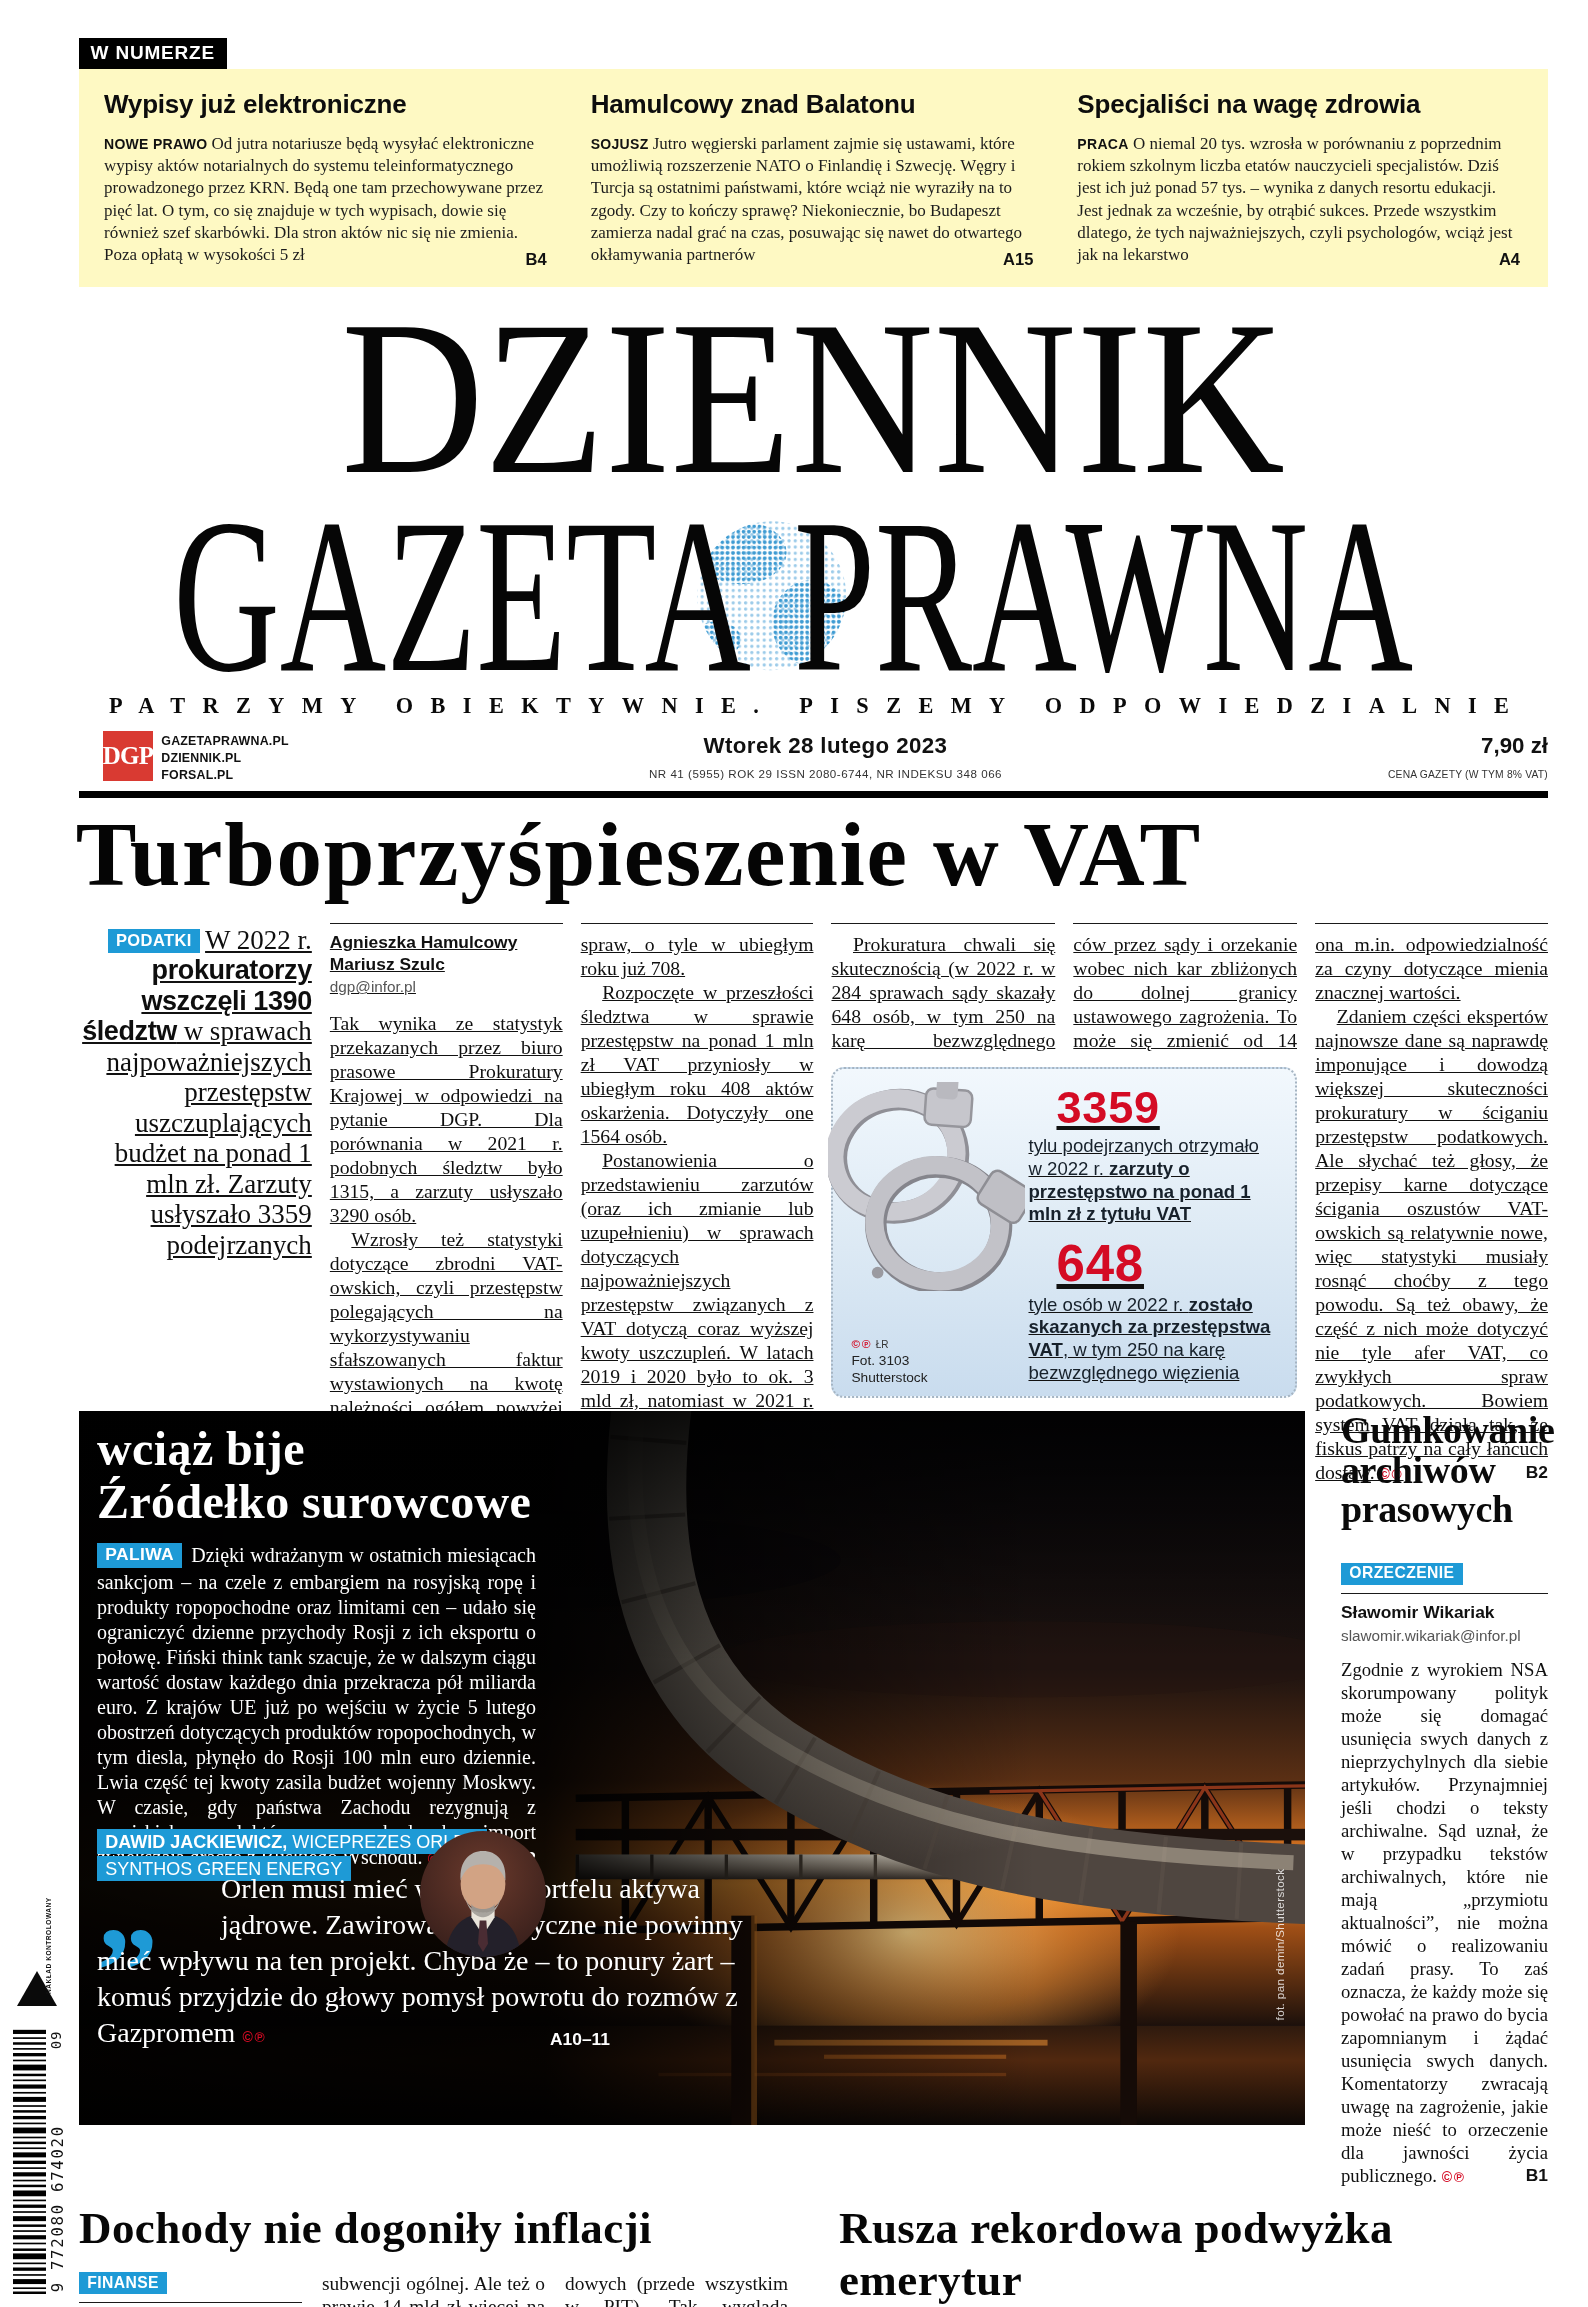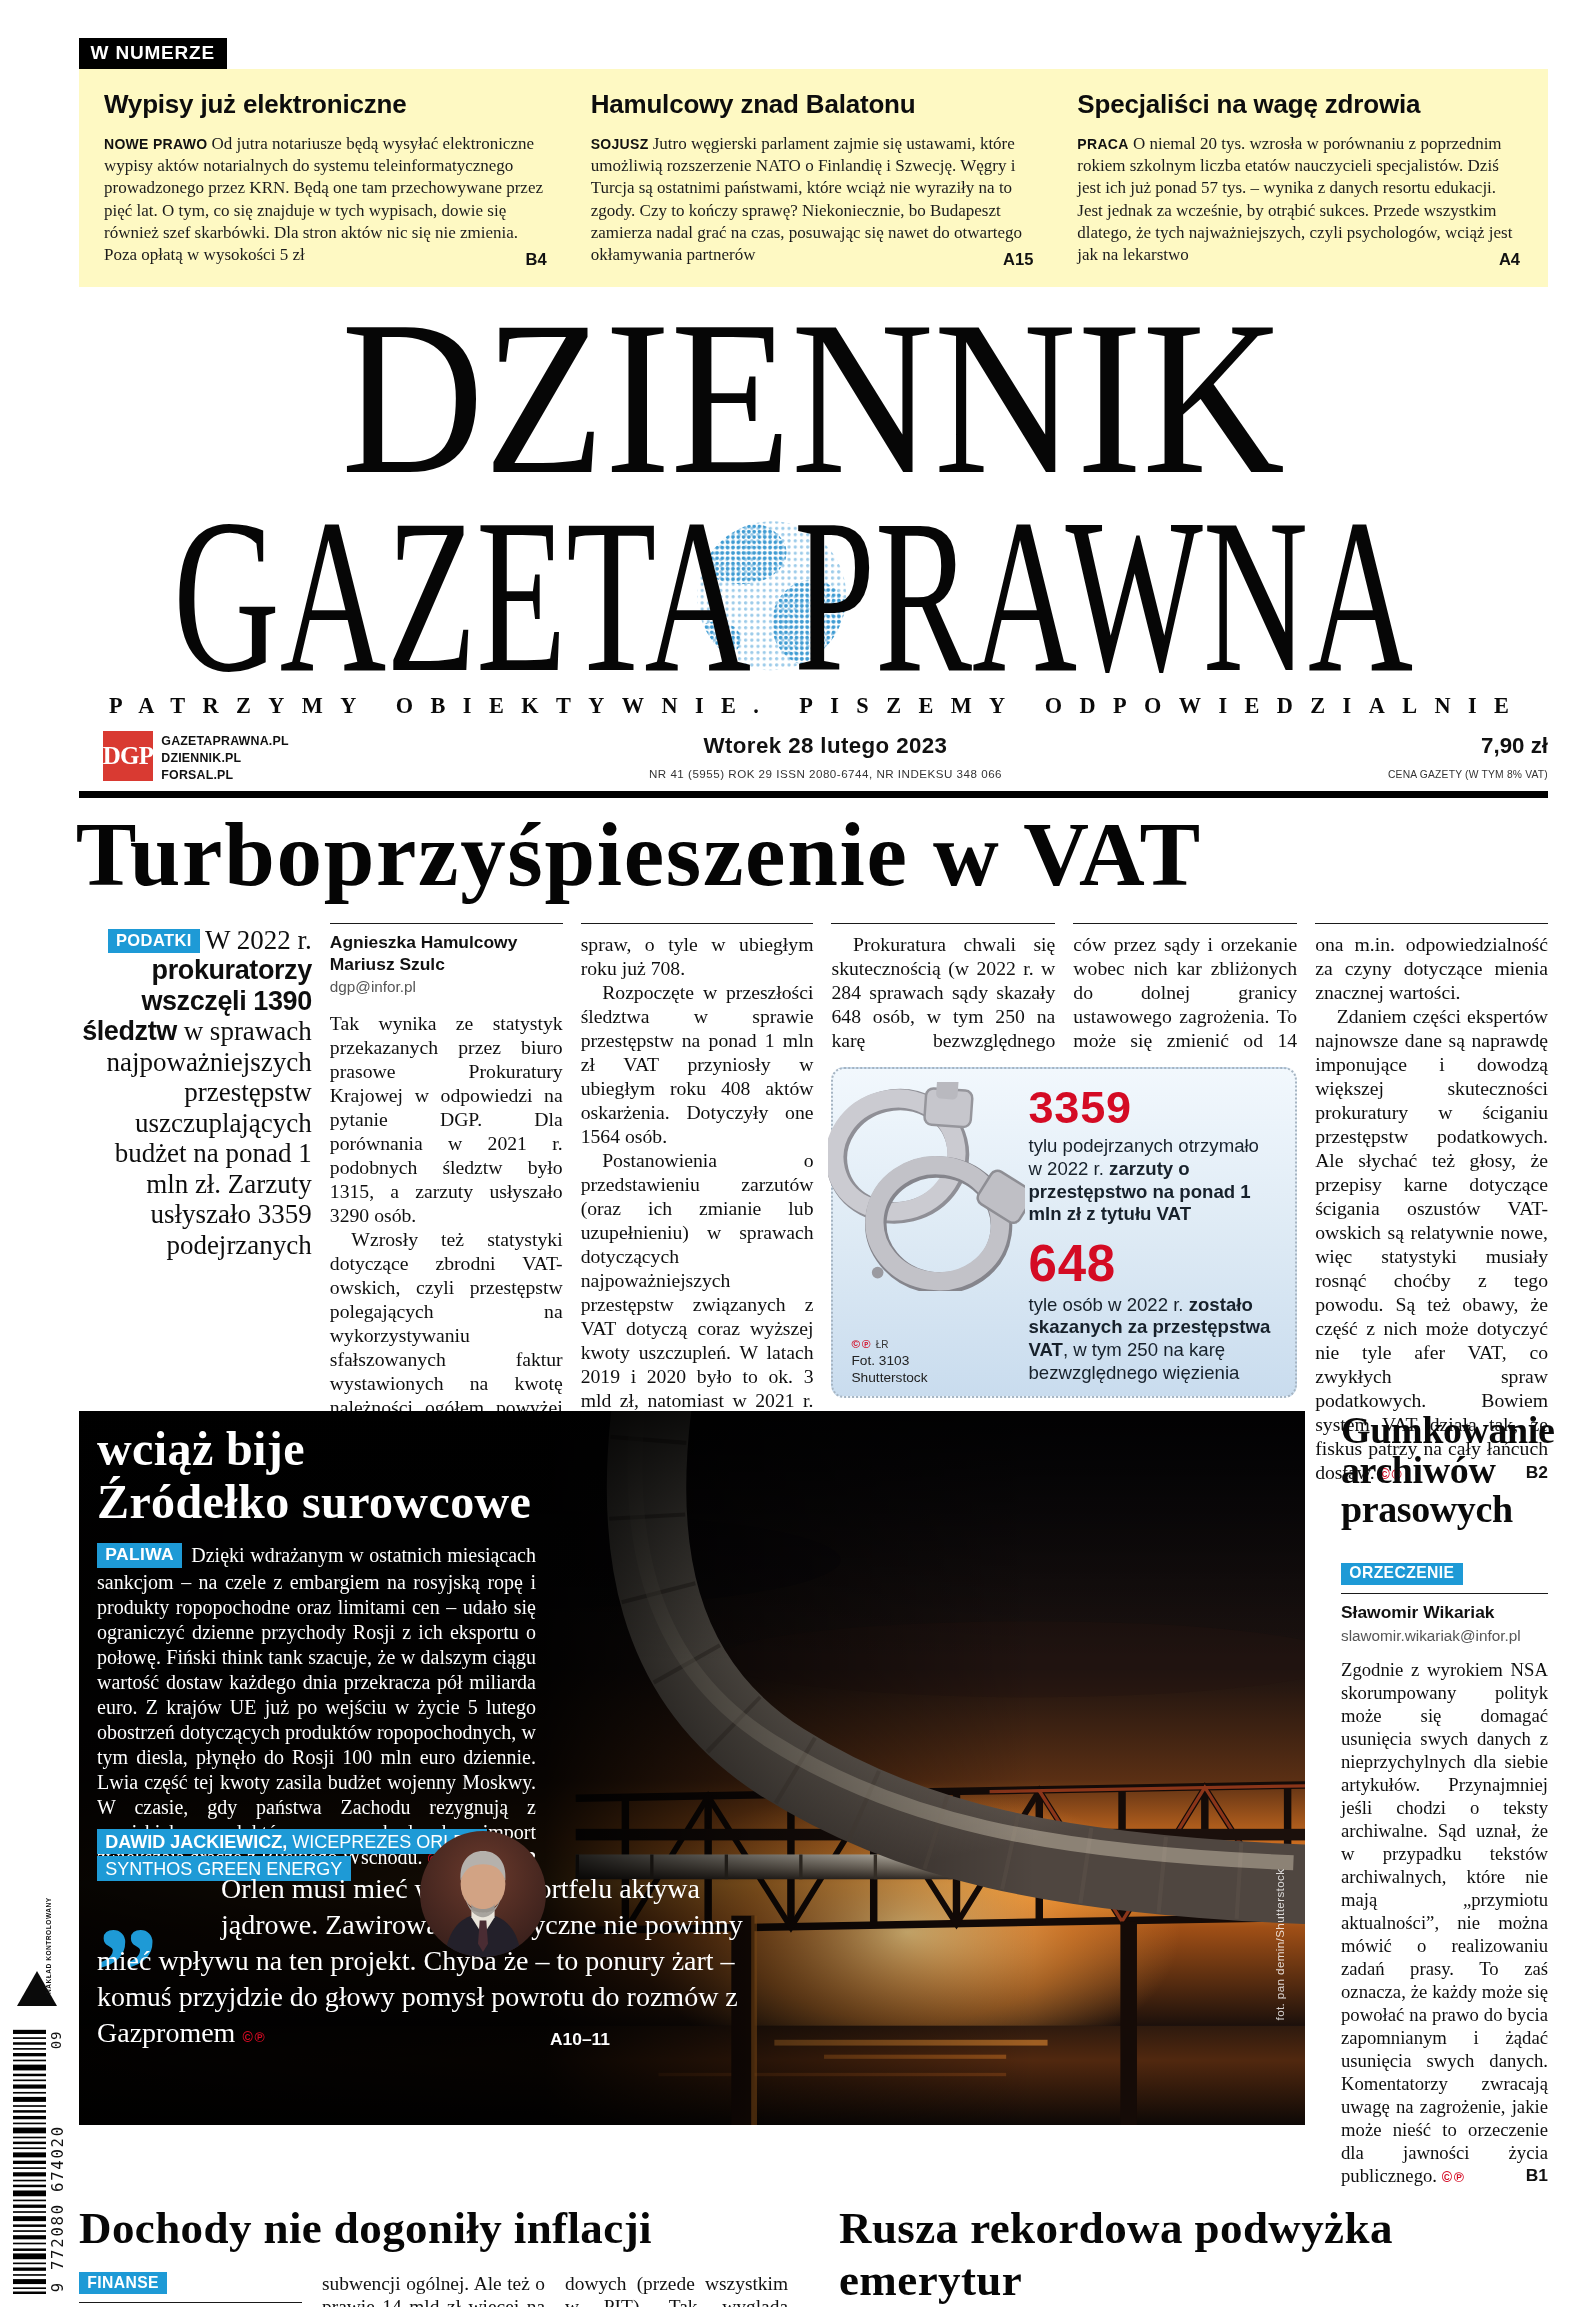--- a/index.html
+++ b/index.html
@@ -29,42 +29,42 @@
   .date-center { position:absolute; left:0; right:0; text-align:center; top:1.7px; }
   .date-main { font:700 22.3px "Liberation Sans", sans-serif; letter-spacing:0.4px; }
   .issue-info { font:400 11.6px "Liberation Sans", sans-serif; color:#333; margin-top:8.3px; letter-spacing:0.5px; }
   .price-block { margin-left:auto; text-align:right; padding-top:1.7px; }
   .price { font:700 22.3px "Liberation Sans", sans-serif; }
   .price-note { font:400 10.3px "Liberation Sans", sans-serif; color:#333; margin-top:10px; letter-spacing:0.2px; }
   .black-rule { height:7.4px; background:#000; }
 
   
   h1.main-headline { font:700 91px "Liberation Serif", serif; letter-spacing:1.7px; line-height:.95; margin:13.2px 0 25px -3.3px; color:#050505; }
-  .lead-row { display:flex; gap:18px; height:475px; }
+  .lead-row { display:flex; gap:18px; height:475px;text-decoration:underline; }
   .lead-col { flex:1; min-width:0; }
   .ruled { border-top:1.7px solid #1a1a1a; padding-top:8.3px; }
   .intro { text-align:right; font-size:27px; line-height:1.13; color:#0e0e0e; padding-top:1.7px;}
   .intro .tag { margin-right:5px; position:relative; top:-2.5px;}
   .intro b { font-family:"Liberation Sans", sans-serif; font-weight:700; letter-spacing:-0.4px;}
   .tag { display:inline-block; background:#1e9ad6; color:#fff; font:700 16.5px "Liberation Sans", sans-serif; padding:1.7px 8.3px 2.5px; letter-spacing:0.4px; }
   .authors { font:700 17.4px "Liberation Sans", sans-serif; line-height:1.25; }
   .email { font:400 15.3px "Liberation Sans", sans-serif; color:#555; margin-top:2.5px; }
   .bodytxt p { font-size:19.7px; line-height:24px; text-align:justify; color:#0f0f0f; }
   .bodytxt p.ind { text-indent:21.5px; }
   .lead-col .bodytxt { margin-top:15px; }
   .col45 { flex:2; display:flex; flex-direction:column; min-width:0; }
   .col45-texts { display:flex; gap:18px; height:175px; overflow:hidden; }
   .col45-texts > div { flex:1; min-width:0; }
   .relwrap { position:relative; }
   .pref-br { position:absolute; right:0; bottom:0.8px; font:700 17.4px "Liberation Sans", sans-serif; color:#111; }
   .cp { color:#d40b24; font:700 14px "Liberation Sans", sans-serif; letter-spacing:1.7px; }
 
   
   .infographic { position:relative; margin-top:13.2px; flex:1; border:2.5px dotted #a5b4c2; border-radius:13.2px; background:linear-gradient(180deg,#f2f8fd 0%, #dcE9f4 55%, #c9dcee 100%); padding:16.5px 20px 11.6px 195px; }
-  .stat-num { color:#d40b24; font:700 45px "Liberation Sans", sans-serif; letter-spacing:0.8px; line-height:1; }
+  .stat-num { color:#d40b24; font:700 45px "Liberation Sans", sans-serif; letter-spacing:0.8px; line-height:1;margin-left:28px; }
   .stat-num.big { font-size:51px; margin-top:11.6px; }
   .stat-txt { font:400 18.6px "Liberation Sans", sans-serif; line-height:1.22; color:#17212b; margin-top:5px; }
   .stat-txt b { font-weight:700; }
   .cuffs { position:absolute; left:-5px; top:13.2px; }
   .info-credit { position:absolute; left:18px; bottom:10px; font:400 13.7px "Liberation Sans", sans-serif; color:#222; line-height:1.25; }
   .info-credit .cp { font-size:11.6px; }
   .info-credit .lr { font-size:10px; color:#333; }
 
   
   .photo-row { display:flex; gap:36px; margin-top:13.2px; }

